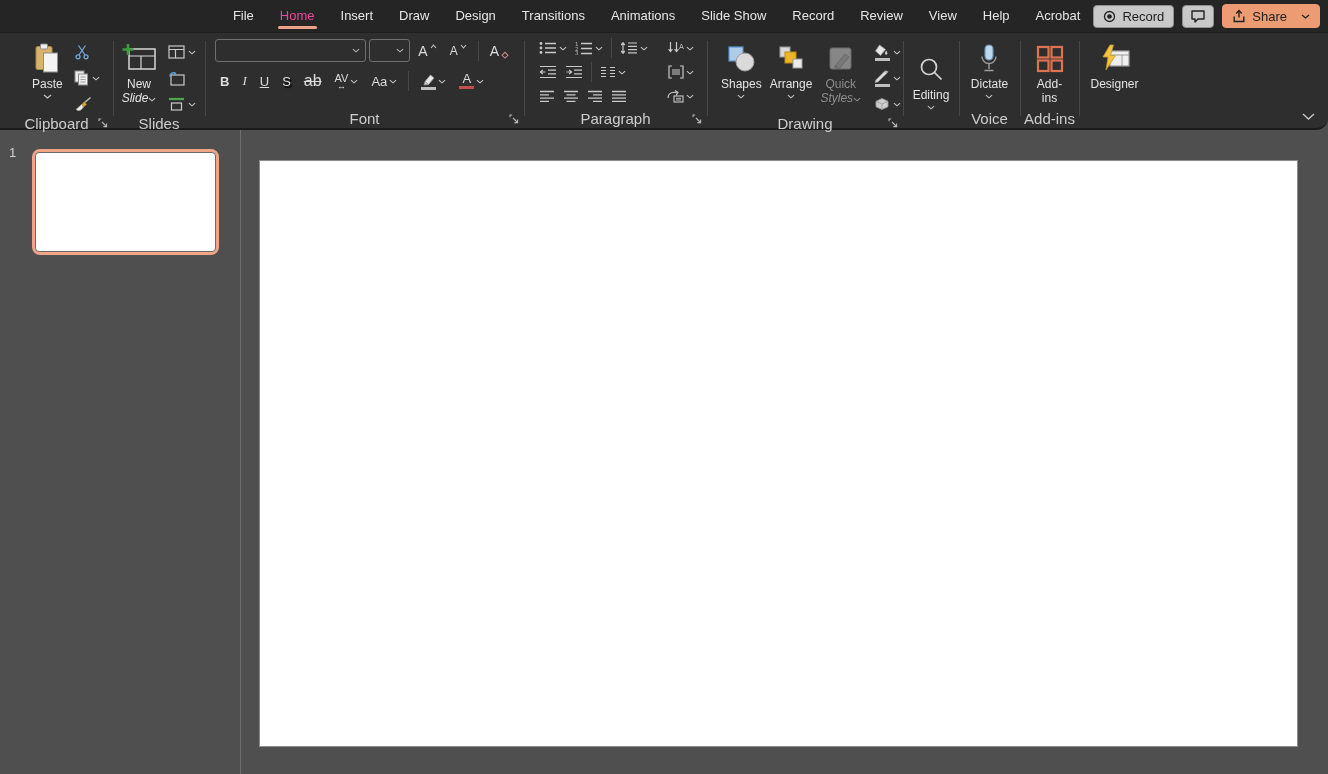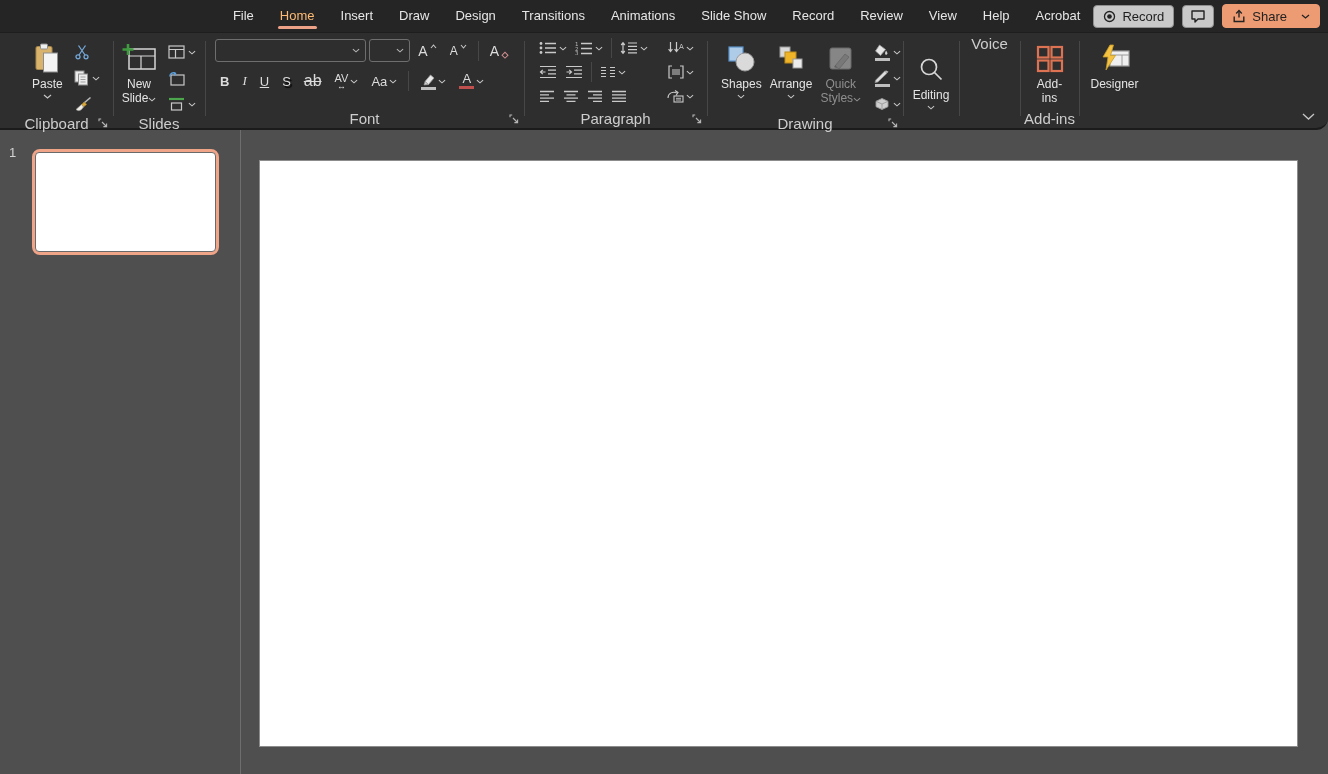--- a/index.html
+++ b/index.html
@@ -6,21 +6,21 @@
   html,body { width:1328px; height:774px; background:#4f4f4f; overflow:hidden;
               font-family:"Liberation Sans", sans-serif; }
   .app { width:1328px; height:774px; display:flex; flex-direction:column; }
 
   
   .menubar { height:32px; background:#252525; display:flex; align-items:center;
              justify-content:flex-end; padding:0 8px 0 10px; flex:0 0 32px; }
   .menu-tabs { display:flex; height:32px; }
   .menu-tab { color:#e6e6e6; font-size:13px; line-height:31px; padding:0 13px;
               position:relative; white-space:nowrap; cursor:default; }
-  .menu-tab.active { color:#fdba74; }
+  .menu-tab.active { color:#ec4899; }
   .menu-tab.active::after { content:""; position:absolute; left:11px; right:11px;
               bottom:3px; height:3px; border-radius:2px; background:#eda287; }
   .menubar-right { display:flex; align-items:center; gap:8px; }
   .tb-btn { display:flex; align-items:center; gap:6px; height:23px; border:1px solid #8f8f8f;
             border-radius:4px; background:#c9c9c9; color:#1e1e1e; font-size:13px;
             padding:0 9px; cursor:default; }
   .tb-btn.square { width:32px; justify-content:center; padding:0; }
   .share { background:#ed9b72; border:1px solid #ed9b72; color:#232323; height:24px; }
   .share .chev { margin-left:8px; }
 
@@ -39,21 +39,21 @@
   .bigbtn { display:flex; flex-direction:column; align-items:center; color:#e4e4e4;
             font-size:12px; line-height:14px; text-align:center; background:none;
             border:none; cursor:default; padding:2px 4px; }
   .bigbtn .icon { height:36px; display:flex; align-items:center; justify-content:center; }
   .bigbtn .chev { margin-top:3px; }
   .bigbtn.disabled { color:#8f8f8f; }
   .minicol { display:flex; flex-direction:column; gap:4px; margin-left:4px; padding-top:2px; }
   .minibtn { height:22px; display:flex; align-items:center; gap:3px; padding:0 3px;
              background:none; border:none; cursor:default; }
   .chev { flex:0 0 auto; color:#bdbdbd; }
-  .inline2 { display:flex; align-items:center; gap:0; }
+  .inline2 { display:flex; align-items:center; gap:0;font-style:italic; }
 
   
   .fontcol { display:flex; flex-direction:column; width:100%; }
   .frow { display:flex; align-items:center; gap:3px; }
   .frow + .frow { margin-top:8px; }
   .combo { height:23px; border:1px solid #6e6e6e; border-radius:3px; background:#2e2e2e;
            display:flex; align-items:center; padding:0 5px; cursor:default; }
   .combo .val { flex:1; color:#e4e4e4; font-size:12px; }
   .ibtn { background:none; border:none; color:#dcdcdc; font-size:13px; height:22px;
           display:flex; align-items:center; gap:2px; padding:0 5px; cursor:default; }
@@ -669,20 +669,37 @@
             <svg width="8" height="5" viewBox="0 0 9 5" fill="none" stroke="#c6c6c6" stroke-width="1.2">
                 <path d="M1 1l3.5 3L8 1"></path>
               </svg>
           </span>
         </button>
       </div>
     </div>
 
 
     <div class="rgroup" style="width:61px">
+      <div class="gbody" style="justify-content:center">
+        <button class="bigbtn">
+          <span class="icon">
+            <svg width="24" height="32" viewBox="0 0 24 32">
+              <rect x="8" y="2" width="8" height="15" rx="4" fill="#bdd7ee" stroke="#6f93ad" stroke-width="1.2"></rect>
+              <path d="M5 13.5a7 7 0 0 0 14 0" fill="none" stroke="#9d9d9d" stroke-width="1.4"></path>
+              <path d="M12 21v5M7.5 27.5h9" stroke="#9d9d9d" stroke-width="1.4"></path>
+            </svg>
+          </span>
+          <span>Dictate</span>
+          <span class="chev">
+            <svg width="8" height="5" viewBox="0 0 9 5" fill="none" stroke="#c6c6c6" stroke-width="1.2">
+                <path d="M1 1l3.5 3L8 1"></path>
+              </svg>
+          </span>
+        </button>
+      </div>
       <div class="gfoot">
         <span>Voice</span>
       </div>
     </div>
 
     <div class="rgroup" style="width:59px">
       <div class="gbody" style="justify-content:center">
         <button class="bigbtn">
           <span class="icon">
             <svg width="30" height="30" viewBox="0 0 30 30" fill="none" stroke="#dd7352" stroke-width="2.2">

